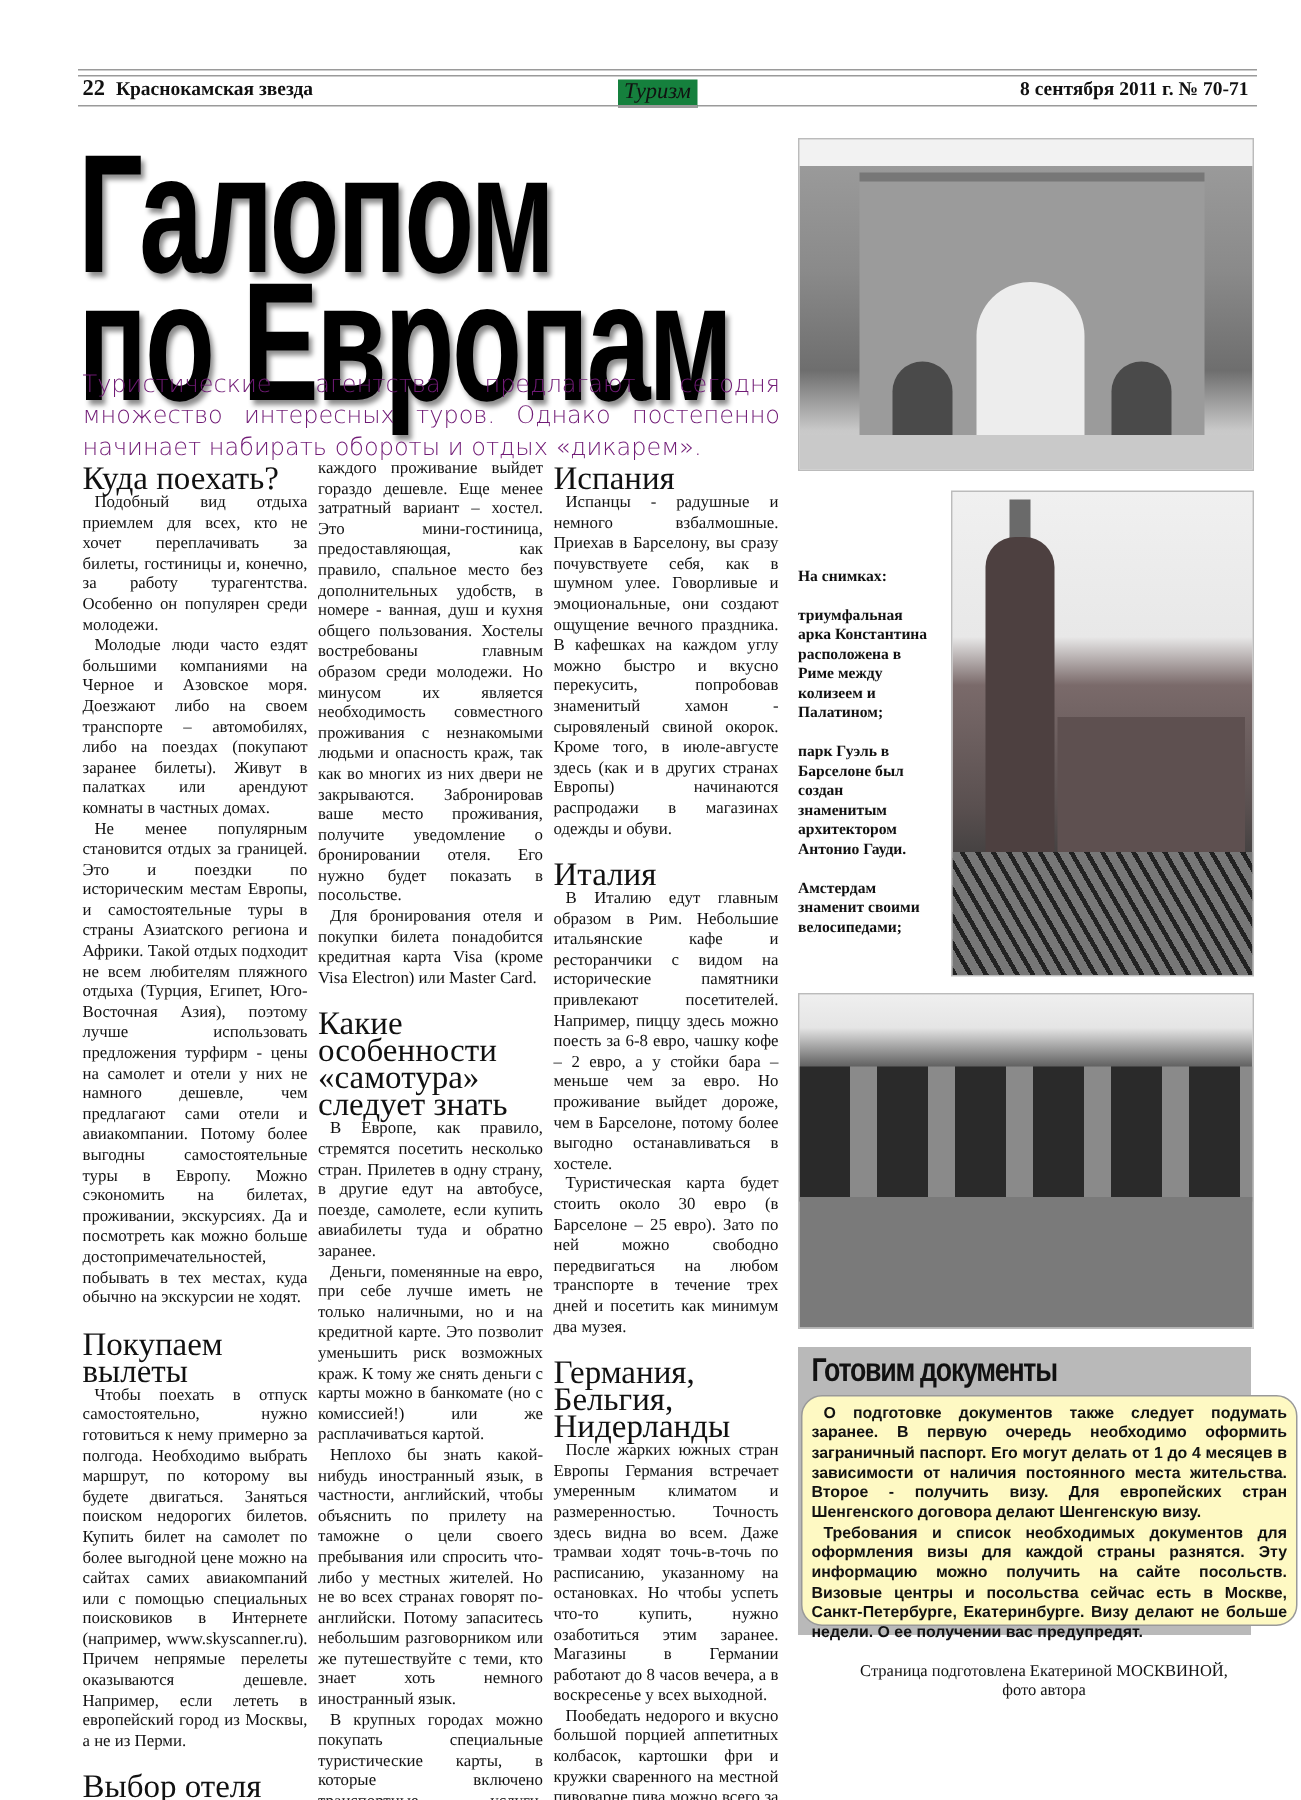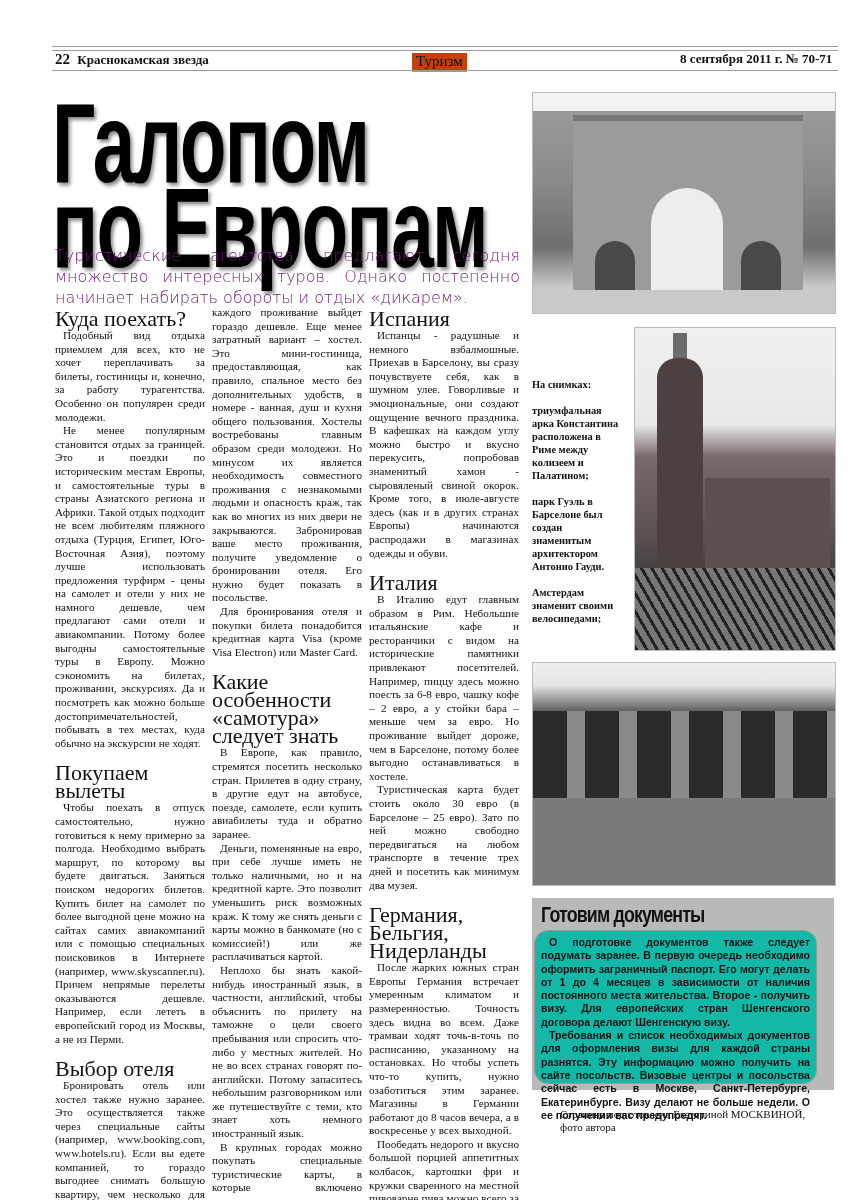--- a/index.html
+++ b/index.html
@@ -7,22 +7,22 @@
          font-family: "Liberation Serif", "DejaVu Serif", serif; color: #111; }
   .abs { position: absolute; }
 
   
   .rule-top { left: 52px; top: 46px; width: 786px; height: 0; border-top: 1px solid #9a9a9a; }
   .rule-top2 { left: 52px; top: 50px; width: 786px; height: 0; border-top: 1px solid #9a9a9a; }
   .rule-bottom { left: 52px; top: 70px; width: 786px; height: 0; border-top: 1px solid #9a9a9a; }
   .hdr-left { left: 55px; top: 51px; font-size: 13px; white-space: nowrap; }
   .hdr-left .num { font-weight: bold; font-size: 15px; margin-right: 4px; }
   .hdr-left .paper { font-weight: bold; }
-  .hdr-section { left: 412px; top: 53px; font-size: 15px; background: #c2410c; padding: 0 4px;
-                 border-bottom: 2px solid #9a9a9a; }
+  .hdr-section { left: 412px; top: 53px; font-size: 15px; background: #15803d; padding: 0 4px;
+                 border-bottom: 2px solid #9a9a9a; font-style: italic; }
   .hdr-right { left: 680px; top: 51px; font-size: 13px; font-weight: bold; white-space: nowrap; }
 
   
   .headline { left: 52px; font-family: "Liberation Sans", "DejaVu Sans", sans-serif;
               font-weight: bold; color: #000; letter-spacing: -2px;
               transform-origin: left top; white-space: nowrap;
               text-shadow: 3px 3px 4px rgba(0,0,0,0.45); }
   .headline.l1 { top: 78px; font-size: 98px; transform: scale(0.78, 1.15); }
   .headline.l2 { top: 163px; font-size: 98px; transform: scale(0.78, 1.15); }
 
@@ -70,27 +70,27 @@
   
   .captions { left: 532px; top: 378px; width: 90px; font-family: Liberation Serif, serif;
               font-weight: bold; font-size: 10.4px; line-height: 13px; text-align: left; }
   .captions p { margin: 0 0 13px 0; }
 
   
   .docbox { left: 532px; top: 898px; width: 302px; height: 192px; background: #b9b9b9; }
   .docbox-title { left: 541px; top: 902px; font-family: "Liberation Sans", "DejaVu Sans", sans-serif;
                   font-weight: bold; font-size: 21px; letter-spacing: -1px; color: #111;
                   transform: scale(0.85, 1.05); transform-origin: left top; white-space: nowrap; }
-  .docbox-inner { left: 534px; top: 930px; width: 283px; height: 154px; background: #14b8a6;
+  .docbox-inner { left: 534px; top: 930px; width: 331px; height: 154px; background: #fef9c3;
                   border: 1px solid #999; border-radius: 14px; padding: 5px 6px 4px 6px; box-sizing: border-box;
                   font-family: "Liberation Sans", "DejaVu Sans", sans-serif; font-weight: bold;
                   font-size: 10.6px; line-height: 13.3px; text-align: justify; }
   .docbox-inner p { margin: 0; text-indent: 8px; }
 
-  .credit { left: 560px; top: 1108px; width: 272px; font-size: 11px; line-height: 13px; text-align: left; }
+  .credit { left: 560px; top: 1108px; width: 272px; font-size: 11px; line-height: 13px; text-align: center; }
 </style>
 </head>
 <body>
 
 <div class="abs rule-top"></div>
 <div class="abs rule-top2"></div>
 <div class="abs rule-bottom"></div>
 <div class="abs hdr-left">
   <span class="num">22</span>
   <span class="paper">Краснокамская звезда</span>
@@ -98,20 +98,21 @@
 <div class="abs hdr-section">Туризм</div>
 <div class="abs hdr-right">8 сентября 2011 г. № 70-71</div>
 
 <div class="abs headline l1">Галопом</div>
 <div class="abs headline l2">по Европам</div>
 <div class="abs lead">Туристические агентства предлагают сегодня множество интересных туров. Однако постепенно начинает набирать обороты и отдых «дикарем».</div>
 
 <div class="abs col col1">
   <h2>Куда поехать?</h2>
   <p>Подобный вид отдыха приемлем для всех, кто не хочет переплачивать за билеты, гостиницы и, конечно, за работу турагентства. Особенно он популярен среди молодежи.</p>
+  <p>Молодые люди часто ездят большими компаниями на Черное и Азовское моря. Доезжают либо на своем транспорте – автомобилях, либо на поездах (покупают заранее билеты). Живут в палатках или арендуют комнаты в частных домах.</p>
   <p>Не менее популярным становится отдых за границей. Это и поездки по историческим местам Европы, и самостоятельные туры в страны Азиатского региона и Африки. Такой отдых подходит не всем любителям пляжного отдыха (Турция, Египет, Юго-Восточная Азия), поэтому лучше использовать предложения турфирм - цены на самолет и отели у них не намного дешевле, чем предлагают сами отели и авиакомпании. Потому более выгодны самостоятельные туры в Европу. Можно сэкономить на билетах, проживании, экскурсиях. Да и посмотреть как можно больше достопримечательностей, побывать в тех местах, куда обычно на экскурсии не ходят.</p>
   <div class="gap"></div>
   <h2>Покупаем вылеты</h2>
   <p>Чтобы поехать в отпуск самостоятельно, нужно готовиться к нему примерно за полгода. Необходимо выбрать маршрут, по которому вы будете двигаться. Заняться поиском недорогих билетов. Купить билет на самолет по более выгодной цене можно на сайтах самих авиакомпаний или с помощью специальных поисковиков в Интернете (например, www.skyscanner.ru). Причем непрямые перелеты оказываются дешевле. Например, если лететь в европейский город из Москвы, а не из Перми.</p>
   <div class="gap"></div>
   <h2>Выбор отеля</h2>
   <p>Бронировать отель или хостел также нужно заранее. Это осуществляется также через специальные сайты (например, www.booking.com, www.hotels.ru). Если вы едете компанией, то гораздо выгоднее снимать большую квартиру, чем несколько для одного-двух. В пересчете на</p>
 </div>
 
 <div class="abs col col2">

